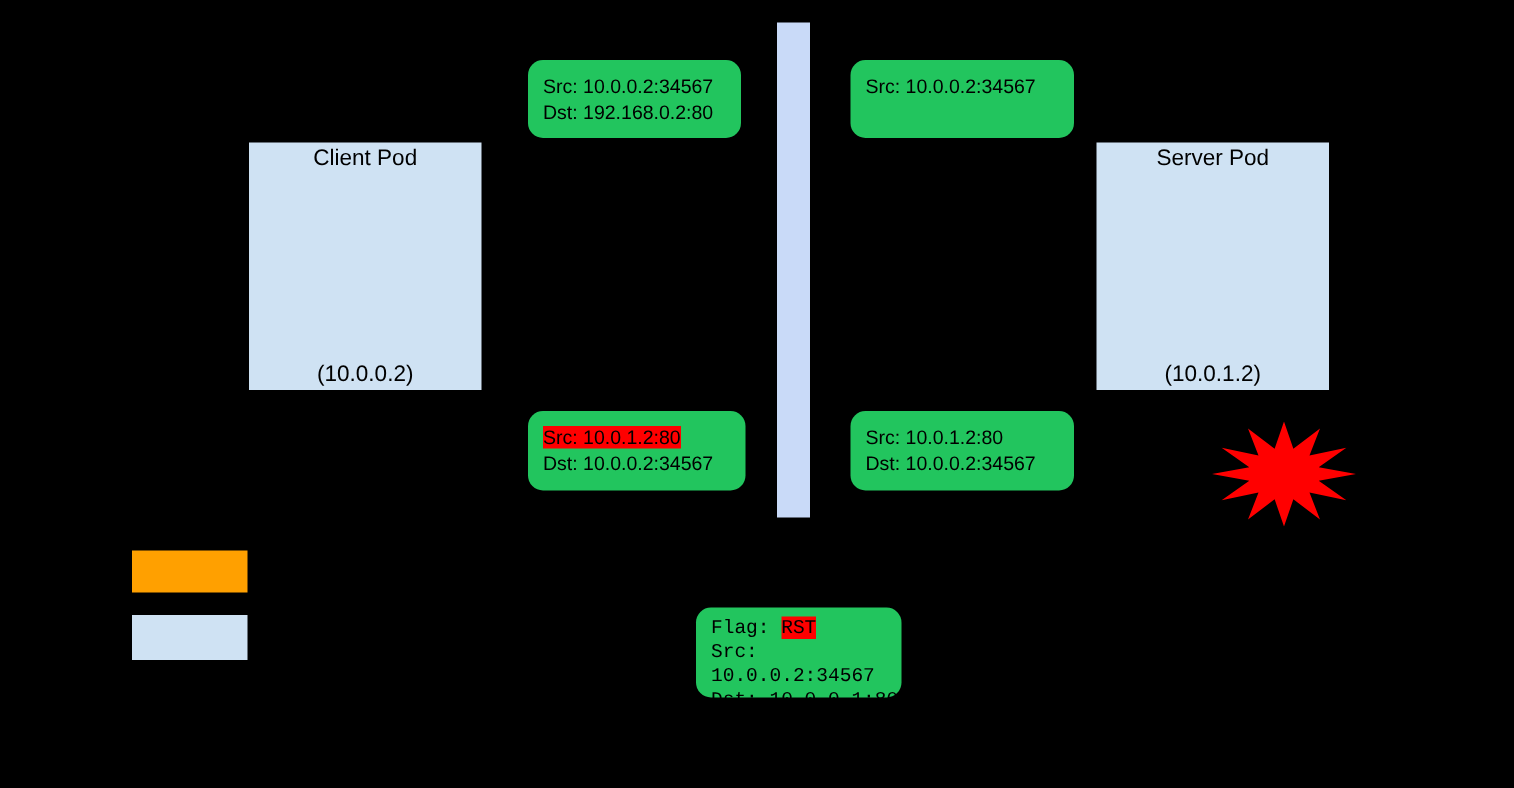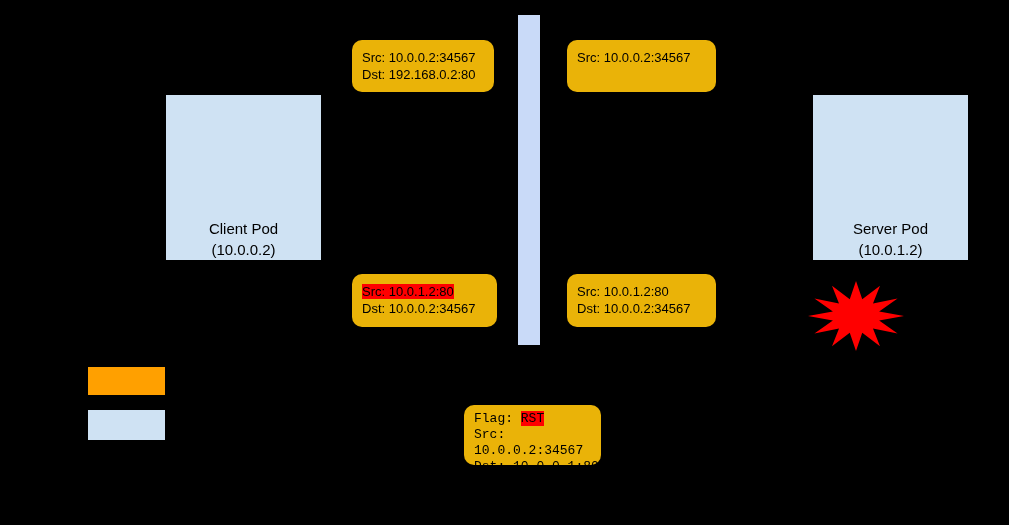--- a/index.html
+++ b/index.html
@@ -15,40 +15,40 @@
   }
 
   
   .pod {
     position: absolute;
     background: #cfe2f3;
     color: #000;
     display: flex;
     flex-direction: column;
     align-items: center;
-    justify-content: flex-end;
+    justify-content: space-between;
     text-align: center;
     font-size: 15px;
     line-height: 1.4;
   }
   .pod-client { left: 166px; top: 95px; width: 155px; height: 165px; }
-  .pod-server { left: 813px; top: 95px; width: 155px; height: 165px; }
+  .pod-server { left: 731px; top: 95px; width: 155px; height: 165px; }
 
   
   .gateway-bar {
     position: absolute;
     left: 518px; top: 15px;
     width: 22px; height: 330px;
     background: #c9daf8;
   }
 
   
   .packet {
     position: absolute;
-    background: #eab308;
+    background: #22c55e;
     border-radius: 10px;
     color: #000;
     font-size: 13px;
     line-height: 17px;
     padding: 9px 0 0 10px;
   }
   .p-tl { left: 352px; top: 40px;  width: 142px; height: 52px; }
   .p-tr { left: 567px; top: 40px;  width: 149px; height: 52px; }
   .p-bl { left: 352px; top: 274px; width: 145px; height: 53px; }
   .p-br { left: 567px; top: 274px; width: 149px; height: 53px; }

